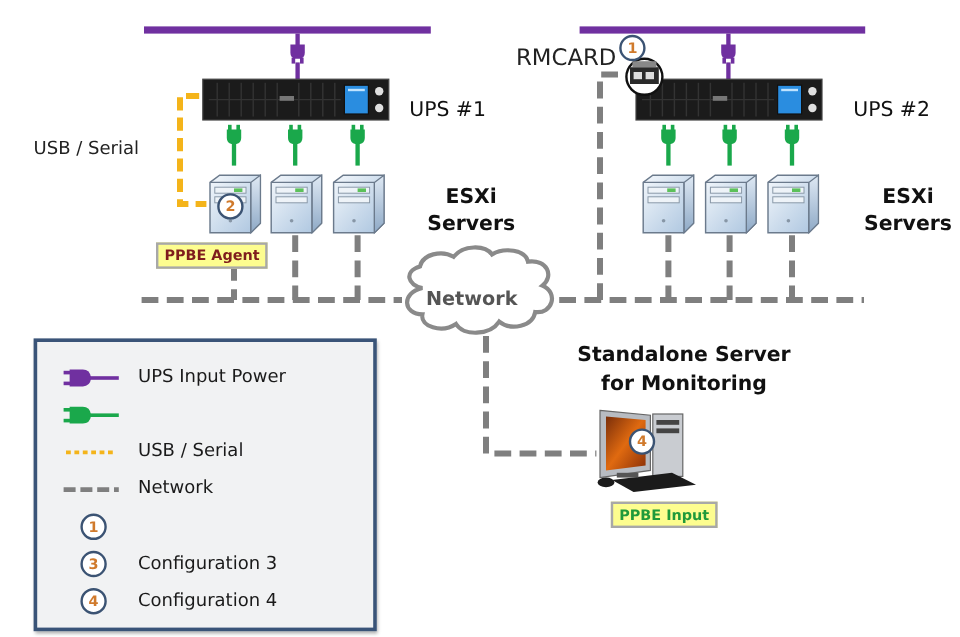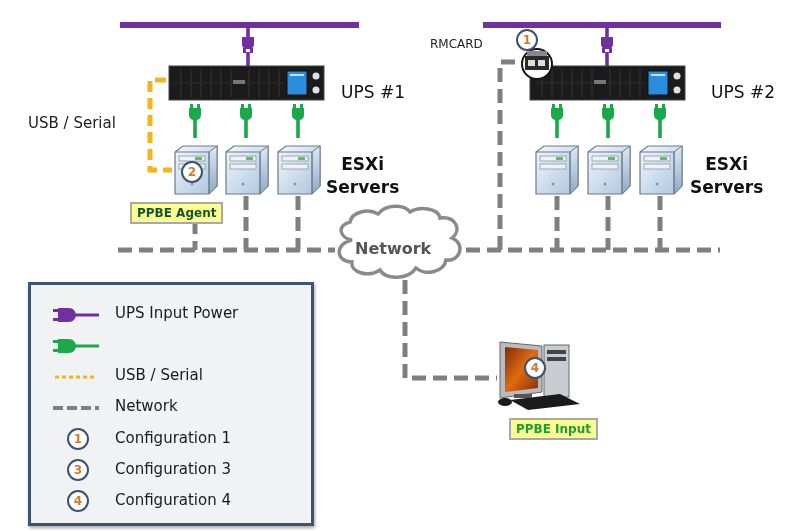--- a/index.html
+++ b/index.html
@@ -1,28 +1,28 @@
 <!DOCTYPE html>
 <html><head>
 <meta charset="utf-8">
 <style>
   html, body { margin: 0; padding: 0; background: #ffffff; }
   #stage { position: relative; width: 800px; height: 531px; overflow: hidden; background: #ffffff;
            font-family: "DejaVu Sans", sans-serif; }
   svg.diagram { position: absolute; left: 0; top: 0; }
   .lbl { position: absolute; white-space: nowrap; color: #111; }
   .ups-label { font-size: 17px; font-weight: normal; }
-  .esxi-label { font-size: 17px; font-weight: bold; text-align: center; line-height: 23px; }
+  .esxi-label { font-size: 17px; font-weight: bold; text-align: center; line-height: 23px; margin-left: 30px; }
   .usb-label { font-size: 15px; color: #222; }
-  .rmcard-label { font-size: 12px; color: #222; }
+  .rmcard-label { font-size: 19px; color: #222; }
   .standalone-label { font-size: 17px; font-weight: bold; text-align: center; line-height: 24px; }
   .network-label { font-size: 16px; font-weight: bold; color: #555; }
   .tag { position: absolute; background: #fdfd8f; border: 2px solid #a8a8a8; font-size: 12px;
          font-weight: bold; padding: 0 5px; height: 18px; line-height: 18px; }
-  .tag.agent { color: #14532d; }
+  .tag.agent { color: #7f1d1d; }
   .tag.center { color: #1f9a3a; }
   .badge { position: absolute; width: 18px; height: 18px; border-radius: 50%; border: 2px solid #3b5373;
            background: #ffffff; color: #d07a2c; font-weight: bold; font-size: 12px; line-height: 18px;
            text-align: center; }
   .legend { position: absolute; left: 28px; top: 282px; width: 280px; height: 238px;
             background: #f1f2f3; border: 3px solid #3a5478; box-shadow: 1px 2px 3px rgba(0,0,0,0.35); }
   .legend-row { position: absolute; left: 0; height: 28px; width: 100%; }
   .legend-text { position: absolute; left: 84px; top: 3px; font-size: 15px; color: #1a1a1a; white-space: nowrap; }
   .legend-swatch { position: absolute; left: 20px; top: 4px; width: 60px; height: 20px; }
   .legend-badge { position: absolute; left: 36px; top: 2px; width: 18px; height: 18px; border-radius: 50%;
@@ -167,20 +167,24 @@
   </div>
   <div class="lbl esxi-label" style="left:690px; top:153px;">
     <div>ESXi</div>
     <div>Servers</div>
   </div>
 
   <div class="lbl usb-label" style="left:28px; top:114px;">USB / Serial</div>
   <div class="lbl rmcard-label" style="left:430px; top:37px;">RMCARD</div>
   <div class="lbl network-label" style="left:355px; top:239px;">Network</div>
 
+  <div class="lbl standalone-label" style="left:470px; top:284px; width:200px;">
+    <div>Standalone Server</div>
+    <div>for Monitoring</div>
+  </div>
 
   <div class="tag agent" style="left:130px; top:202px;">PPBE Agent</div>
   <div class="tag center" style="left:509px; top:418px;">PPBE Input</div>
 
   <div class="badge" style="left:516px; top:29px;">1</div>
   <div class="badge" style="left:181px; top:161px;">2</div>
   <div class="badge" style="left:524px; top:357px;">4</div>
 
   <div class="legend">
     <div class="legend-row" style="top:16px;">
@@ -207,21 +211,20 @@
       <span class="legend-text">USB / Serial</span>
     </div>
     <div class="legend-row" style="top:109px;">
       <svg class="legend-swatch" viewBox="0 0 60 20">
         <line x1="2" y1="10" x2="48" y2="10" stroke="#7f7f7f" stroke-width="4" stroke-dasharray="10,4"></line>
       </svg>
       <span class="legend-text">Network</span>
     </div>
     <div class="legend-row" style="top:141px;">
       <span class="legend-badge">1</span>
-      <span class="legend-text">Configuration 1</span>
     </div>
     <div class="legend-row" style="top:172px;">
       <span class="legend-badge">3</span>
       <span class="legend-text">Configuration 3</span>
     </div>
     <div class="legend-row" style="top:203px;">
       <span class="legend-badge">4</span>
       <span class="legend-text">Configuration 4</span>
     </div>
   </div>

